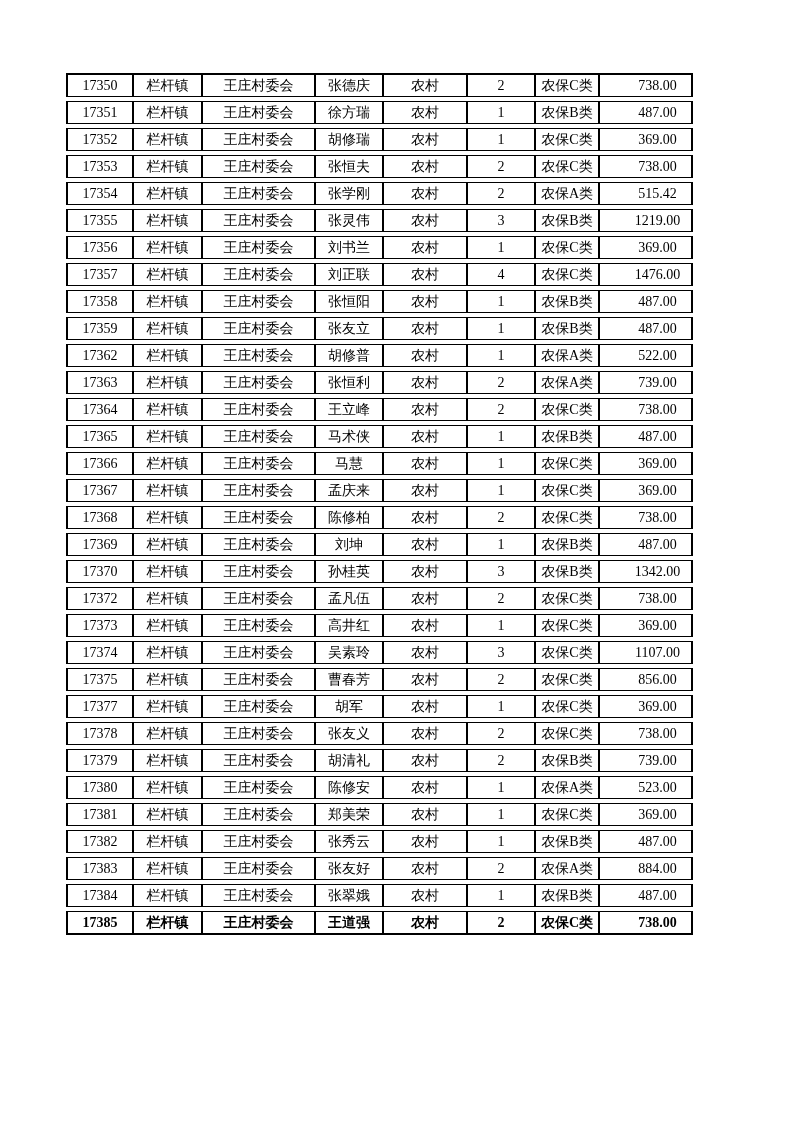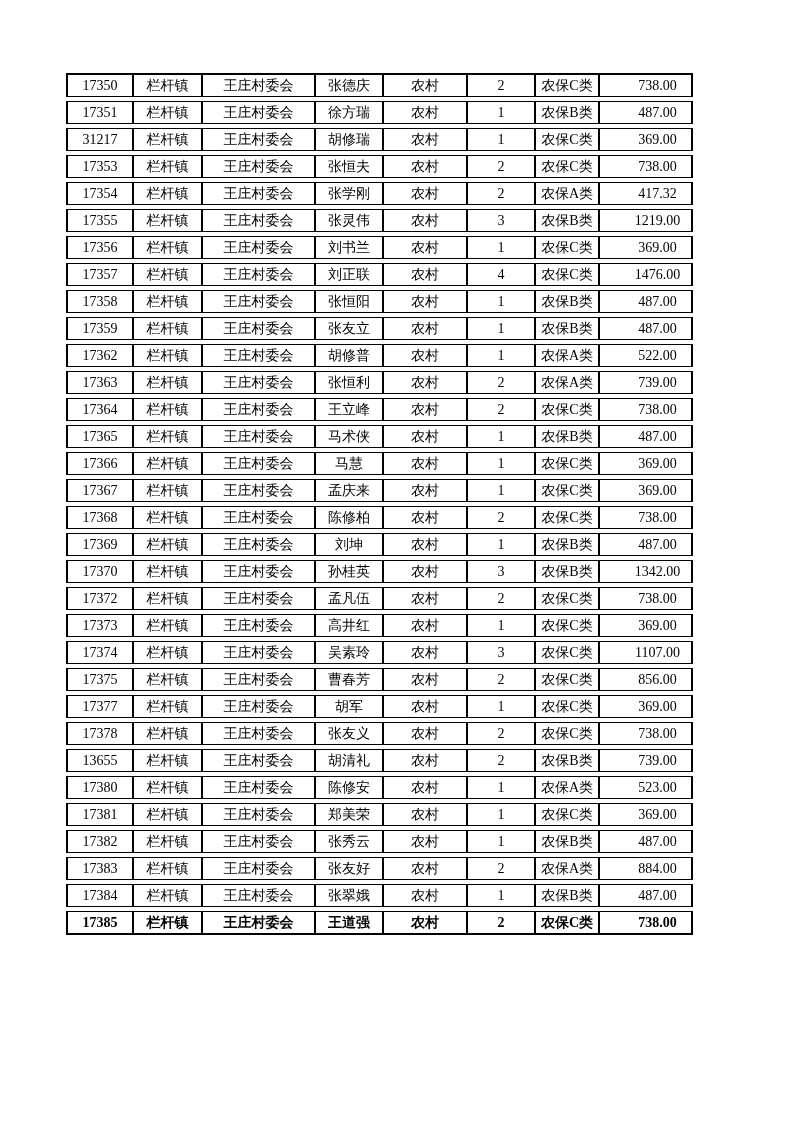--- a/index.html
+++ b/index.html
@@ -73,21 +73,21 @@
           <td>17351</td>
           <td>栏杆镇</td>
           <td>王庄村委会</td>
           <td>徐方瑞</td>
           <td>农村</td>
           <td>1</td>
           <td>农保B类</td>
           <td>487.00</td>
         </tr>
         <tr>
-          <td>31217</td>
+          <td>17352</td>
           <td>栏杆镇</td>
           <td>王庄村委会</td>
           <td>胡修瑞</td>
           <td>农村</td>
           <td>1</td>
           <td>农保C类</td>
           <td>369.00</td>
         </tr>
         <tr>
           <td>17353</td>
@@ -100,21 +100,21 @@
           <td>738.00</td>
         </tr>
         <tr>
           <td>17354</td>
           <td>栏杆镇</td>
           <td>王庄村委会</td>
           <td>张学刚</td>
           <td>农村</td>
           <td>2</td>
           <td>农保A类</td>
-          <td>417.32</td>
+          <td>515.42</td>
         </tr>
         <tr>
           <td>17355</td>
           <td>栏杆镇</td>
           <td>王庄村委会</td>
           <td>张灵伟</td>
           <td>农村</td>
           <td>3</td>
           <td>农保B类</td>
           <td>1219.00</td>
@@ -303,21 +303,21 @@
           <td>17378</td>
           <td>栏杆镇</td>
           <td>王庄村委会</td>
           <td>张友义</td>
           <td>农村</td>
           <td>2</td>
           <td>农保C类</td>
           <td>738.00</td>
         </tr>
         <tr>
-          <td>13655</td>
+          <td>17379</td>
           <td>栏杆镇</td>
           <td>王庄村委会</td>
           <td>胡清礼</td>
           <td>农村</td>
           <td>2</td>
           <td>农保B类</td>
           <td>739.00</td>
         </tr>
         <tr>
           <td>17380</td>

